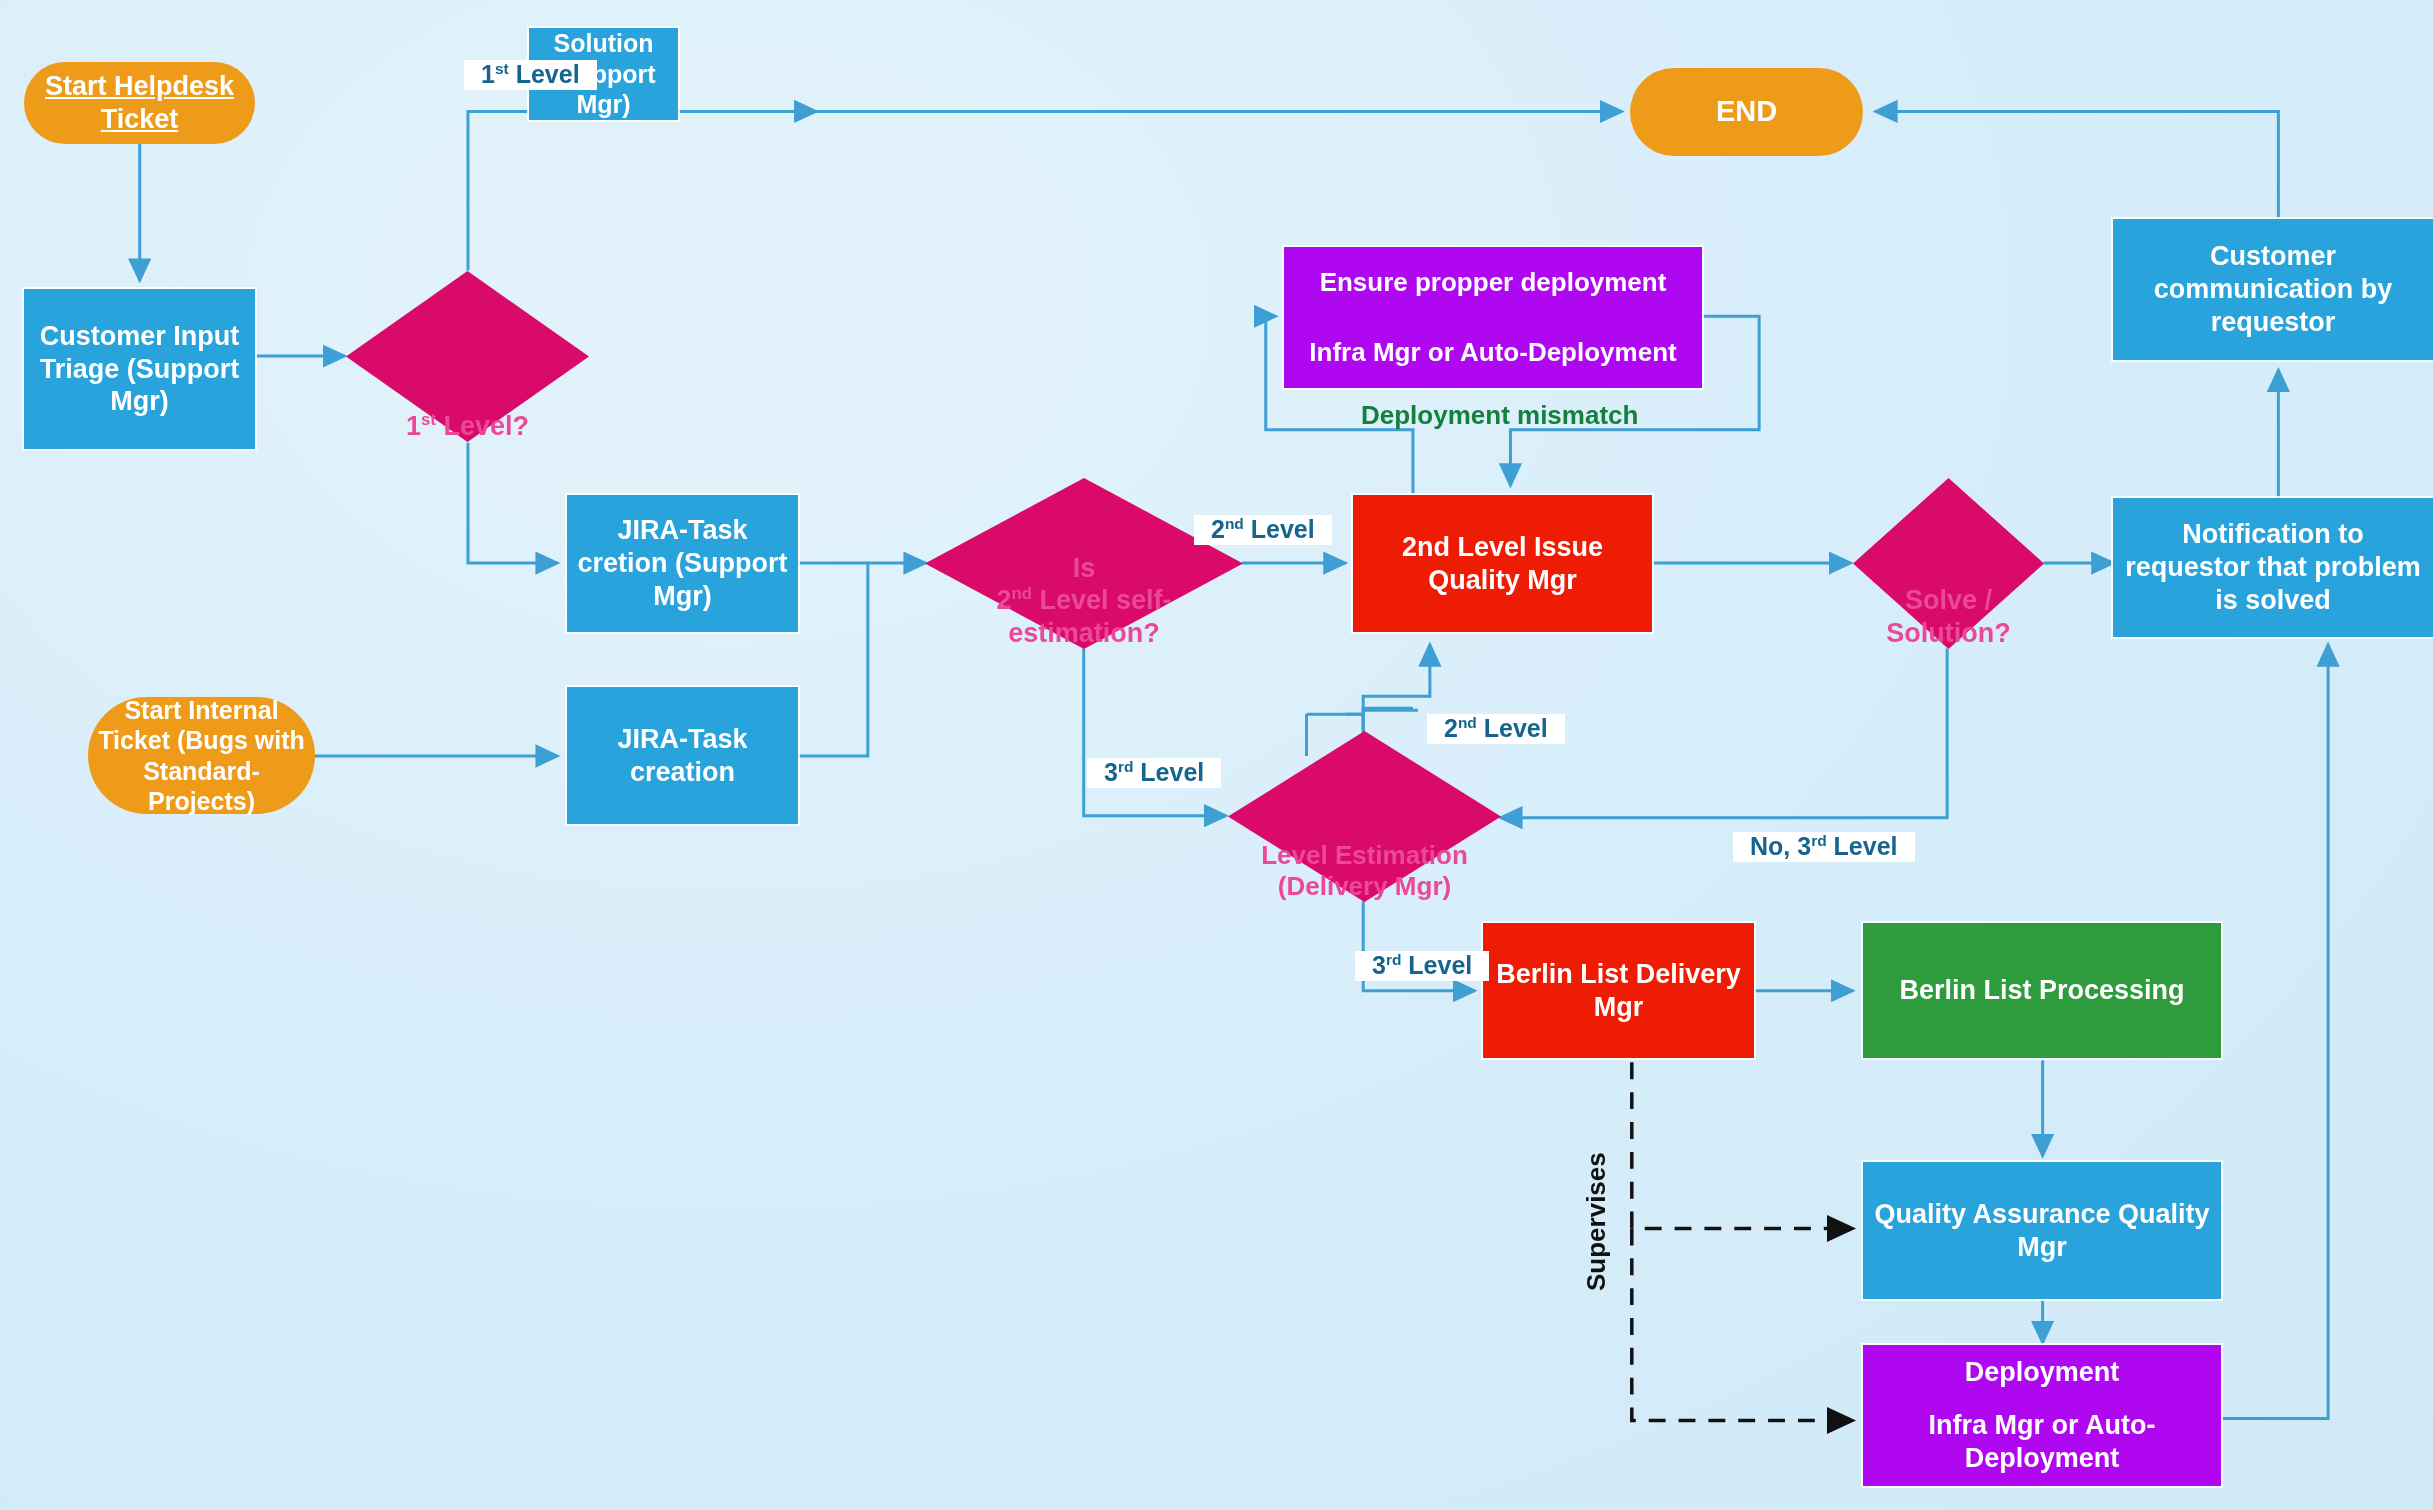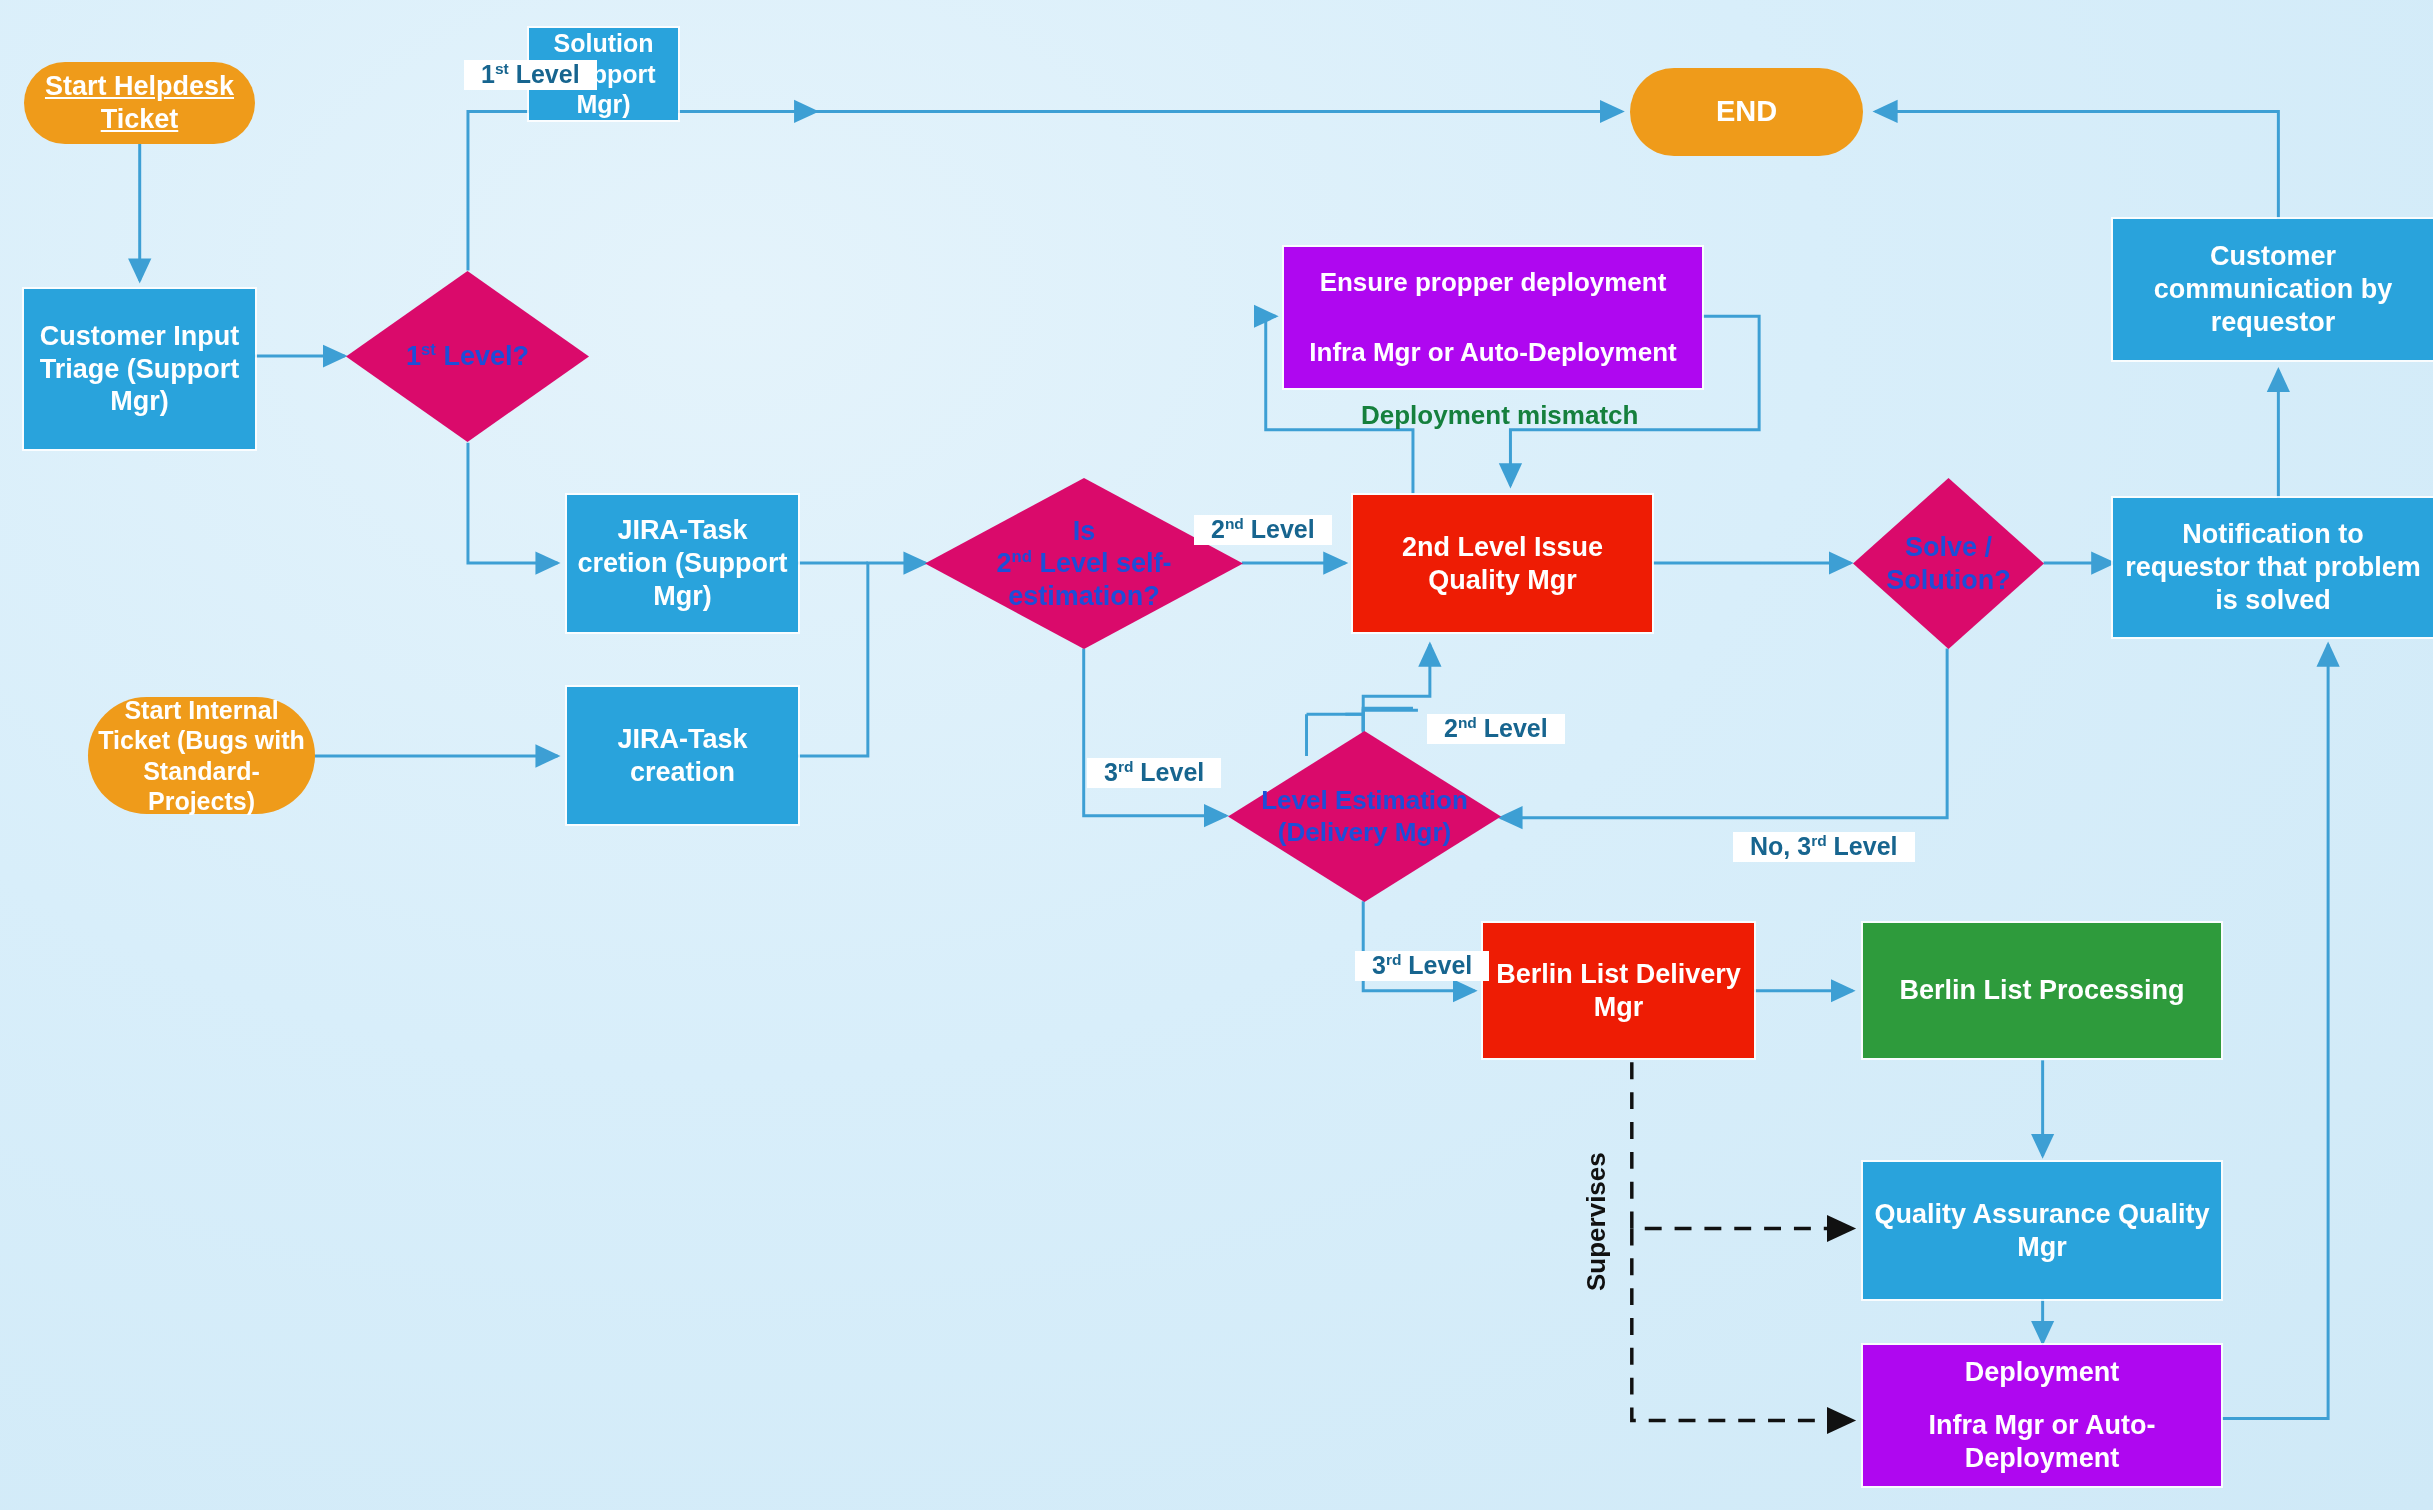--- a/index.html
+++ b/index.html
@@ -18,22 +18,22 @@
   .rect{box-shadow:0 0 0 2px rgba(255,255,255,.85);}
   .blue{background:#29A3DC;}
   .orange{background:#EF9B1A;border-radius:60px;}
   .red{background:#EE1C04;}
   .green{background:#2E9B3C;}
   .purple{background:#AF07F0;gap:7px;}
 
   .diamond{position:absolute;}
   .diamond .shape{position:absolute;inset:0;background:#DA0A6B;
     clip-path:polygon(50% 0%,100% 50%,50% 100%,0% 50%);}
-  .diamond .lbl{position:absolute;inset:0;display:flex;align-items:center;
-    justify-content:center;text-align:center;color:#1d4ed8;font-weight:bold;
+  .diamond .lbl{position:absolute;inset:0;display:flex;align-items:flex-end;
+    justify-content:center;text-align:center;color:#ec4899;font-weight:bold;
     line-height:1.2;padding:0 6px;box-sizing:border-box;}
 
   .edgelabel{position:absolute;background:#ffffff;color:#17658F;
     font-weight:bold;font-size:25px;padding:1px 17px;white-space:nowrap;line-height:1.1;}
   .plainlabel{position:absolute;color:#15803d;font-weight:bold;font-size:26px;
     white-space:nowrap;background:transparent;}
   .vertlabel{position:absolute;color:#111;font-weight:bold;font-size:26px;
     white-space:nowrap;transform:rotate(-90deg);transform-origin:50% 50%;}
   sup{font-size:0.62em;vertical-align:super;line-height:0;}
 </style>

